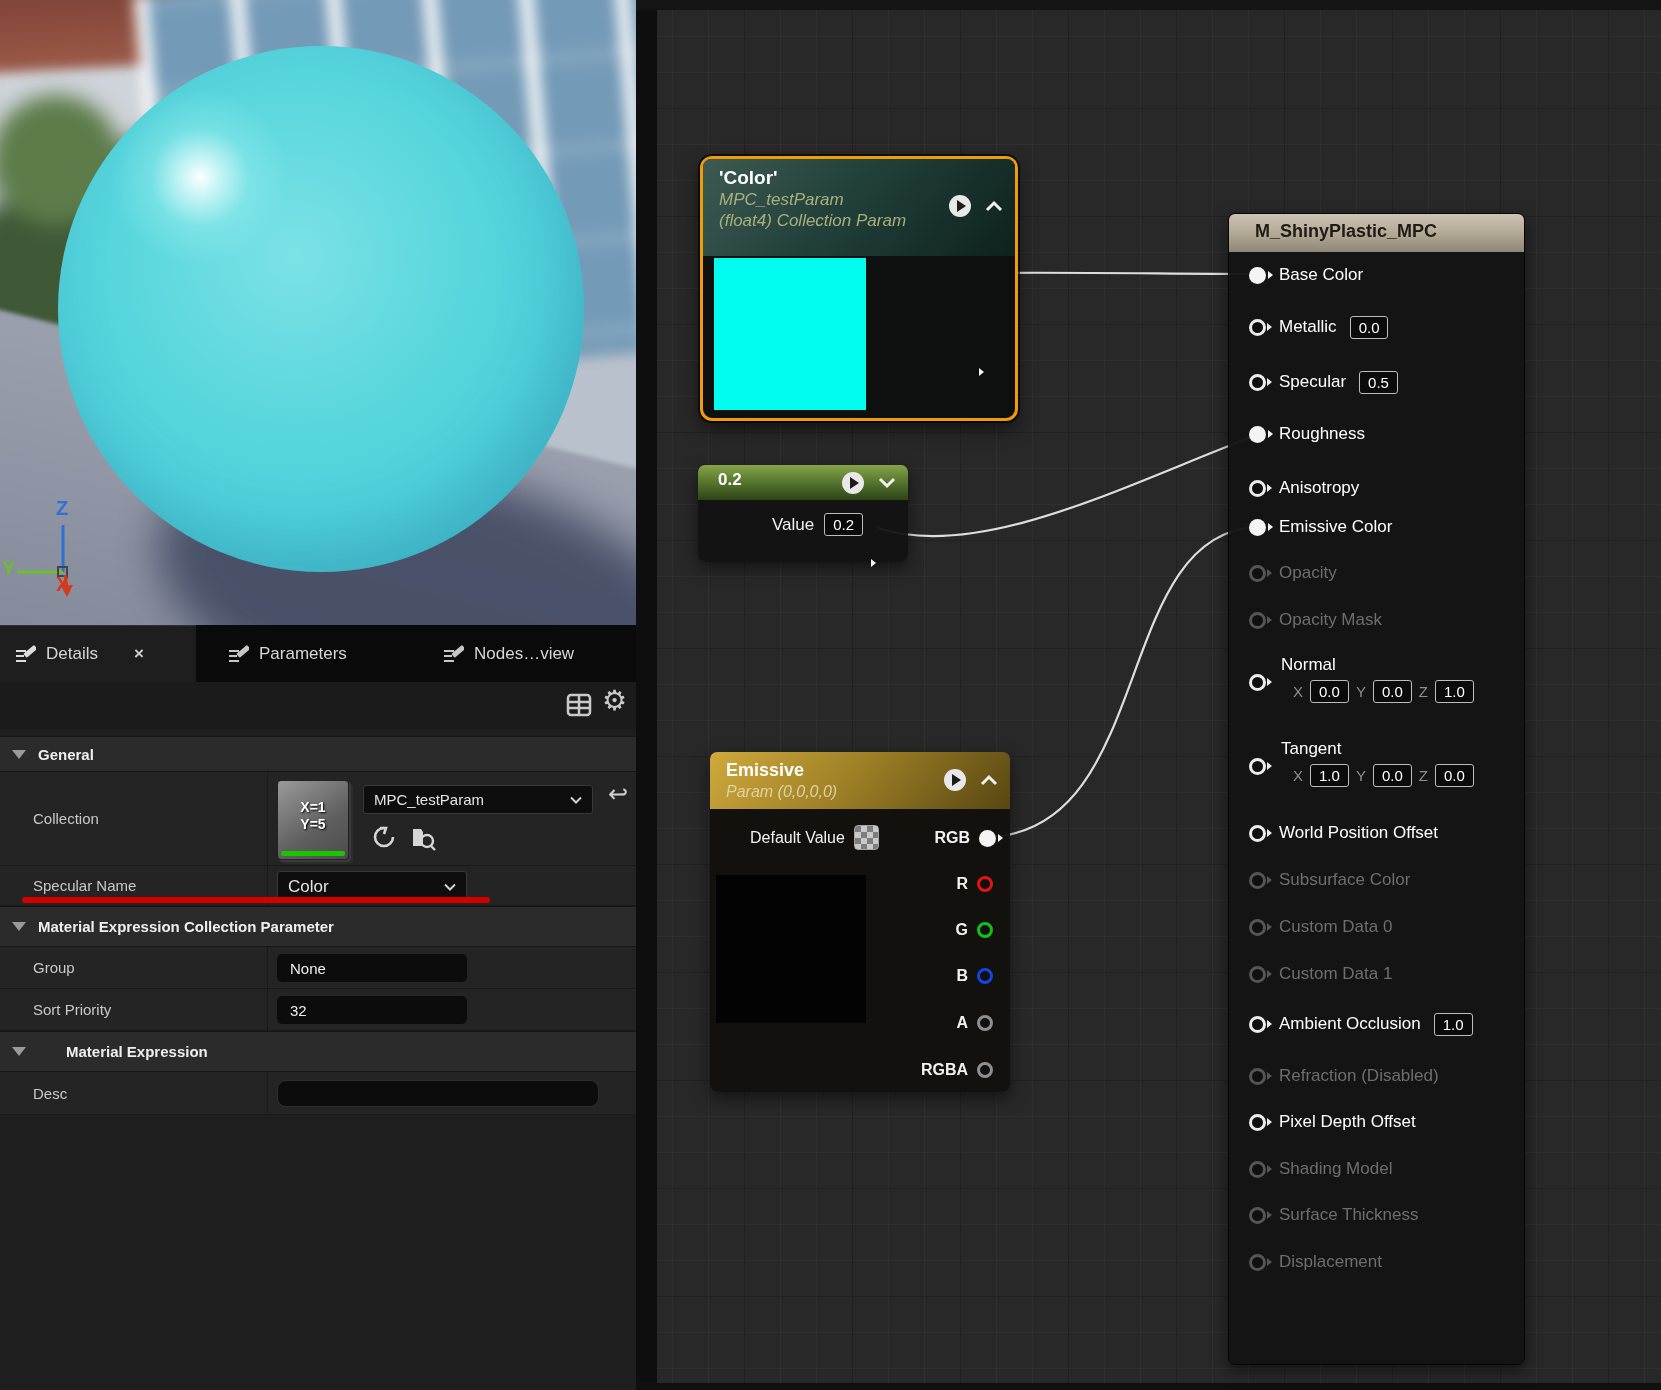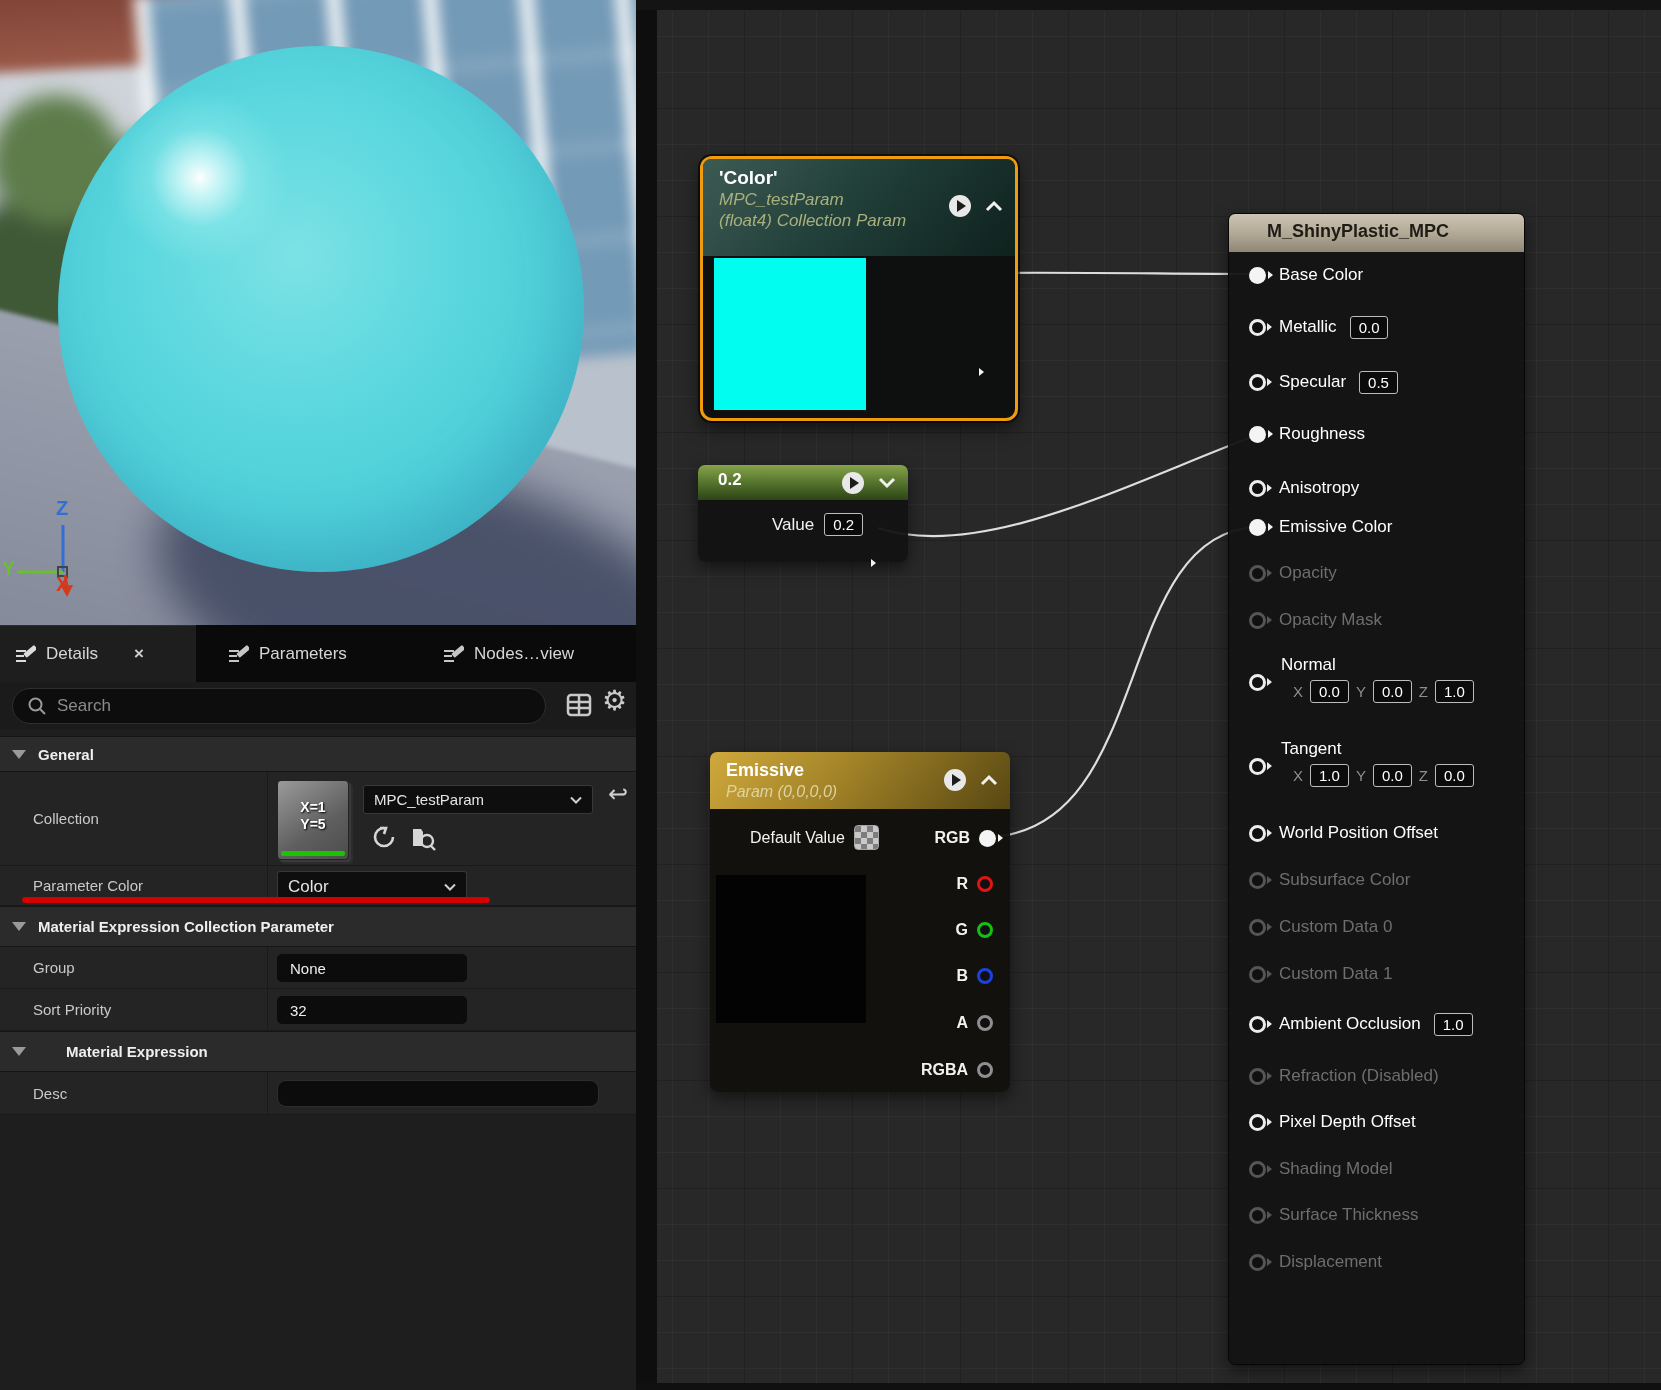--- a/index.html
+++ b/index.html
@@ -102,21 +102,21 @@
   #emissivenode .nsub{color:#ddd3a2;font-size:16px;}
   .outrow{position:absolute;display:flex;align-items:center;gap:9px;font-weight:bold;}
   .outrow .olabel{color:#f2f2f2;font-size:16px;}
   .cpin{width:16px;height:16px;border-radius:50%;background:#101010;flex:none;}
   #emispreview{position:absolute;left:6px;top:123px;width:150px;height:148px;background:#030303;}
   .checker{width:25px;height:25px;border-radius:4px;border:1px solid #a6a6a6;
     background-image:linear-gradient(45deg,#c9c9c9 25%,transparent 25%,transparent 75%,#c9c9c9 75%),linear-gradient(45deg,#c9c9c9 25%,#7d7d7d 25%,#7d7d7d 75%,#c9c9c9 75%);
     background-size:12px 12px;background-position:0 0,6px 6px;}
   
   #matnode{left:1228px;top:213px;width:297px;height:1152px;background:rgba(20,20,20,.96);border:1px solid #060606;border-radius:7px;}
-  #matnode .nhead{height:38px;background:linear-gradient(180deg,#cdc4b3 0%,#b0a694 55%,#8f8675 100%);border-radius:6px 6px 0 0;padding:7px 12px 0 38px;}
+  #matnode .nhead{height:38px;background:linear-gradient(180deg,#cdc4b3 0%,#b0a694 55%,#8f8675 100%);border-radius:6px 6px 0 0;padding:7px 12px 0 26px;}
   #matnode .ntitle{color:#1f1b15;font-size:18px;}
   .inrow{position:absolute;left:20px;display:flex;align-items:center;gap:13px;height:28px;text-align:right;}
   .inrow .ilabel{font-size:17px;color:#fff;white-space:nowrap;}
   .inrow.gray .ilabel{color:#6e6e6e;}
   .vecblock{position:absolute;left:20px;}
   .vecblock .vlabel{position:absolute;left:32px;top:0;color:#fff;font-size:17px;}
   .vecblock .pin{position:absolute;left:0;top:19px;}
   .vecrow{position:absolute;left:44px;top:25px;display:flex;align-items:center;gap:7px;}
   .axisl{color:#8f8f8f;font-size:15px;}
 </style>
@@ -174,27 +174,20 @@
           <line x1="2" y1="8" x2="12" y2="8" stroke="#c6c6c6" stroke-width="2"></line>
           <line x1="2" y1="13" x2="10" y2="13" stroke="#c6c6c6" stroke-width="2"></line>
           <line x1="2" y1="18" x2="12" y2="18" stroke="#c6c6c6" stroke-width="2"></line>
           <rect x="9" y="6" width="14" height="5" rx="1" transform="rotate(-40 16 8)" fill="#c6c6c6"></rect>
         </svg>
         <span>Nodes…view</span>
       </div>
     </div>
 
     <div id="searchrow" class="abs">
-      <div id="searchbox">
-        <svg width="20" height="20" viewBox="0 0 20 20">
-          <circle cx="8.5" cy="8.5" r="6" fill="none" stroke="#9a9a9a" stroke-width="2"></circle>
-          <line x1="13" y1="13" x2="18" y2="18" stroke="#9a9a9a" stroke-width="2"></line>
-        </svg>
-        <span>Search</span>
-      </div>
       <svg class="abs" style="left:564px;top:8px;" width="30" height="30" viewBox="0 0 30 30">
         <rect x="4" y="5" width="22" height="20" rx="3" fill="none" stroke="#c9c9c9" stroke-width="2.5"></rect>
         <line x1="4" y1="12" x2="26" y2="12" stroke="#c9c9c9" stroke-width="2.5"></line>
         <line x1="4" y1="18" x2="26" y2="18" stroke="#c9c9c9" stroke-width="2.5"></line>
         <line x1="15" y1="5" x2="15" y2="25" stroke="#c9c9c9" stroke-width="2.5"></line>
       </svg>
       <span class="abs" style="left:602px;top:2px;font-size:28px;color:#c9c9c9;">⚙</span>
     </div>
 
     <div class="secheader" style="top:111px;height:36px;">
@@ -223,21 +216,21 @@
         <svg class="mini-ico" style="left:140px;top:50px;" viewBox="0 0 30 30">
           <path d="M5 7 h8 l2 3 h0 v14 h-10 z" fill="#d6d6d6"></path>
           <circle cx="19" cy="19" r="6" fill="none" stroke="#d6d6d6" stroke-width="2.4"></circle>
           <line x1="23" y1="24" x2="27" y2="28" stroke="#d6d6d6" stroke-width="2.4"></line>
         </svg>
         <span class="abs" style="left:340px;top:8px;font-size:24px;color:#cfcfcf;">↩</span>
       </div>
     </div>
 
     <div class="prow" style="top:241px;height:40px;">
-      <div class="plabel">Parameter Color</div>
+      <div class="plabel">Specular Name</div>
       <div class="pval">
         <div class="ddbox" style="left:9px;top:5px;width:190px;height:31px;font-size:17px;">
           <span>Color</span>
           <svg class="chev" viewBox="0 0 12 8">
               <polyline points="1,1.5 6,6.5 11,1.5" fill="none" stroke="#cfcfcf" stroke-width="2"></polyline>
             </svg>
         </div>
       </div>
     </div>
 

